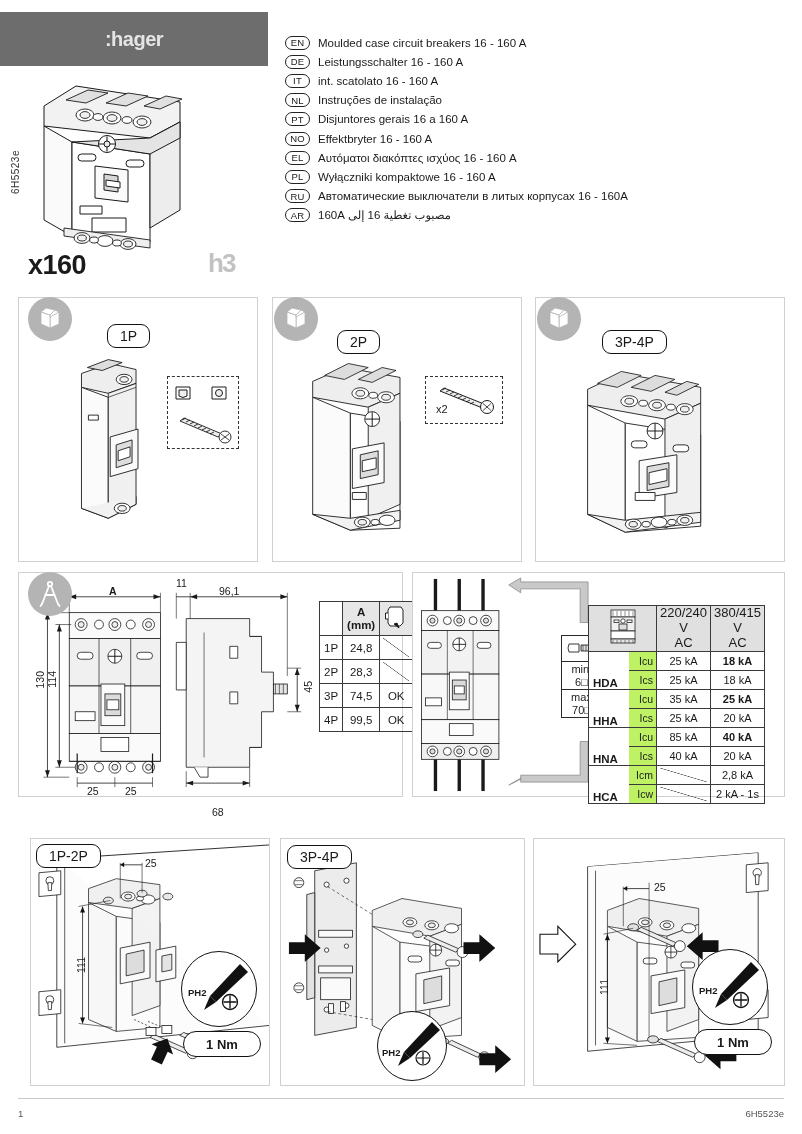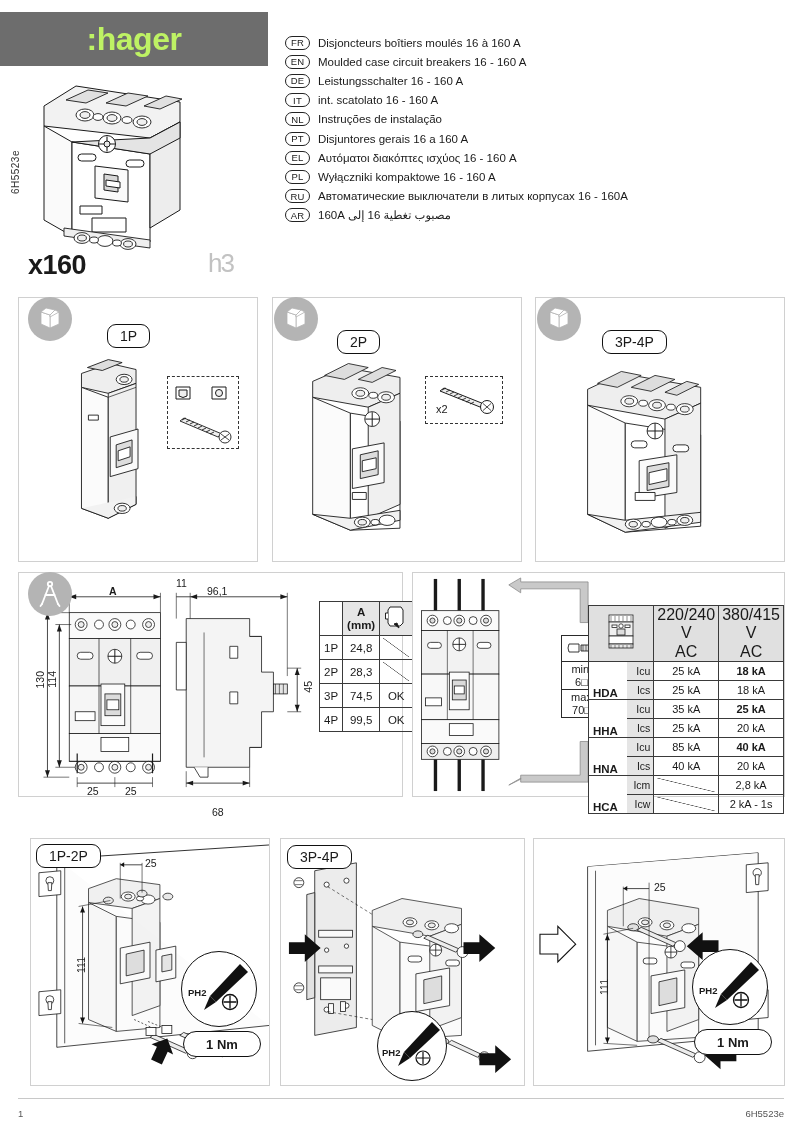--- a/index.html
+++ b/index.html
@@ -15,37 +15,37 @@
 
   
   .header { position:relative; height:290px; }
   .logo-bar {
     position:absolute; left:0; top:12px;
     width:268px; height:54px;
     background:#6d6d6d;
     display:flex; align-items:center; justify-content:center;
   }
   .logo-text {
-    color:#bef264; font-size:32px; font-weight:bold;
+    color:#e5e5e5; font-size:20px; font-weight:bold;
     letter-spacing:-0.5px; line-height:1;
   }
   .prod-img { position:absolute; left:30px; top:70px; width:175px; height:180px; }
   .side-code {
     position:absolute; left:10px; top:150px;
     font-size:10px; color:#333;
     writing-mode:vertical-rl; transform:rotate(180deg);
     letter-spacing:0.5px;
   }
   .model-name {
     position:absolute; left:28px; top:250px;
     font-size:27px; font-weight:bold; letter-spacing:-0.5px;
   }
   .h3-mark {
     position:absolute; left:208px; top:248px;
-    font-size:26px; font-weight:normal; color:#c2c2c2; letter-spacing:-2px;
+    font-size:26px; font-weight:bold; color:#c2c2c2; letter-spacing:-2px;
   }
 
   
   .langs { position:absolute; left:285px; top:33px; }
   .lang-row { display:flex; align-items:center; height:19.2px; }
   .lang-badge {
     width:25px; height:14px; border:1px solid #222; border-radius:7px;
     font-size:9.5px; display:flex; align-items:center; justify-content:center;
     margin-right:8px; flex:0 0 auto; letter-spacing:0.2px;
   }
@@ -75,24 +75,24 @@
     border:1px solid #3a3a3a; text-align:center;
     height:24px; padding:0 4px;
   }
   .dimtable .hdr { background:#e6e6e6; height:34px; font-weight:bold; line-height:1.05; }
   .dimtable .lbl { width:23px; text-align:center; background:#fff; }
   .dimtable .val { width:36px; }
   .dimtable .ok  { width:38px; position:relative; }
 
   .katable { position:absolute; font-size:11px; }
   .katable td { border:1px solid #3a3a3a; text-align:center; height:19px; padding:0 3px; }
-  .katable .khdr { background:#e0e0e0; height:44px; font-size:16px; line-height:1.15; }
+  .katable .khdr { background:#e0e0e0; height:44px; font-size:13px; line-height:1.15; }
   .katable .fam { background:#fff; width:40px; font-weight:bold; font-size:11.5px;
                   text-align:left; padding-left:4px; border-right:none; }
-  .katable .par { background:#e5e5e5; width:28px; text-align:right; padding-right:3px;
+  .katable .par { background:#bef264; width:28px; text-align:right; padding-right:3px;
                   border-left:none; font-size:10.5px; }
   .katable .cell { width:54px; }
   .katable .bold { font-weight:bold; }
   .diag-cell { position:relative; }
   .diag-cell::after {
     content:""; position:absolute; left:3px; right:3px; top:2px; bottom:2px;
     background:linear-gradient(to top right,
        transparent calc(50% - 0.6px), #555 50%, transparent calc(50% + 0.6px));
   }
 
@@ -181,24 +181,20 @@
           <ellipse cx="87" cy="173" rx="4.4" ry="3" fill="#fff"></ellipse>
         </g>
       </g>
     </svg>
   </div>
 
   <div class="model-name">x160</div>
   <div class="h3-mark">h3</div>
 
   <div class="langs">
-    <div class="lang-row">
-      <span class="lang-badge">FR</span>
-      <span class="lang-text">Disjoncteurs boîtiers moulés 16 à 160 A</span>
-    </div>
     <div class="lang-row">
       <span class="lang-badge">EN</span>
       <span class="lang-text">Moulded case circuit breakers 16 - 160 A</span>
     </div>
     <div class="lang-row">
       <span class="lang-badge">DE</span>
       <span class="lang-text">Leistungsschalter 16 - 160 A</span>
     </div>
     <div class="lang-row">
       <span class="lang-badge">IT</span>
@@ -206,20 +202,24 @@
     </div>
     <div class="lang-row">
       <span class="lang-badge">NL</span>
       <span class="lang-text">Instruções de instalação</span>
     </div>
     <div class="lang-row">
       <span class="lang-badge">PT</span>
       <span class="lang-text">Disjuntores gerais 16 a 160 A</span>
     </div>
     <div class="lang-row">
+      <span class="lang-badge">NO</span>
+      <span class="lang-text">Effektbryter 16 - 160 A</span>
+    </div>
+    <div class="lang-row">
       <span class="lang-badge">EL</span>
       <span class="lang-text">Αυτόματοι διακόπτες ισχύος 16 - 160 A</span>
     </div>
     <div class="lang-row">
       <span class="lang-badge">PL</span>
       <span class="lang-text">Wyłączniki kompaktowe 16 - 160 A</span>
     </div>
     <div class="lang-row">
       <span class="lang-badge">RU</span>
       <span class="lang-text">Автоматические выключатели в литых корпусах 16 - 160A</span>
@@ -512,21 +512,21 @@
       </g>
     </svg>
   </div>
 
   <div class="dimlabel" style="left:90px; top:12px; font-weight:bold;">A</div>
   <div class="dimlabel vert" style="left:15px; top:98px;">130</div>
   <div class="dimlabel vert" style="left:27px; top:98px;">114</div>
   <div class="dimlabel" style="left:68px; top:212px;">25</div>
   <div class="dimlabel" style="left:106px; top:212px;">25</div>
   <div class="dimlabel" style="left:157px; top:4px;">11</div>
-  <div class="dimlabel" style="left:188px; top:12px;">96,1</div>
+  <div class="dimlabel" style="left:200px; top:12px;">96,1</div>
   <div class="dimlabel vert" style="left:283px; top:108px;">45</div>
   <div class="dimlabel" style="left:193px; top:212px;margin-top:21px;">68</div>
 
   <table class="dimtable" style="left:300px; top:28px;">
     <tbody>
         <tr>
       <td class="lbl hdr"></td>
       <td class="val hdr">
         <span>A</span><br>
         <span>(mm)</span>

